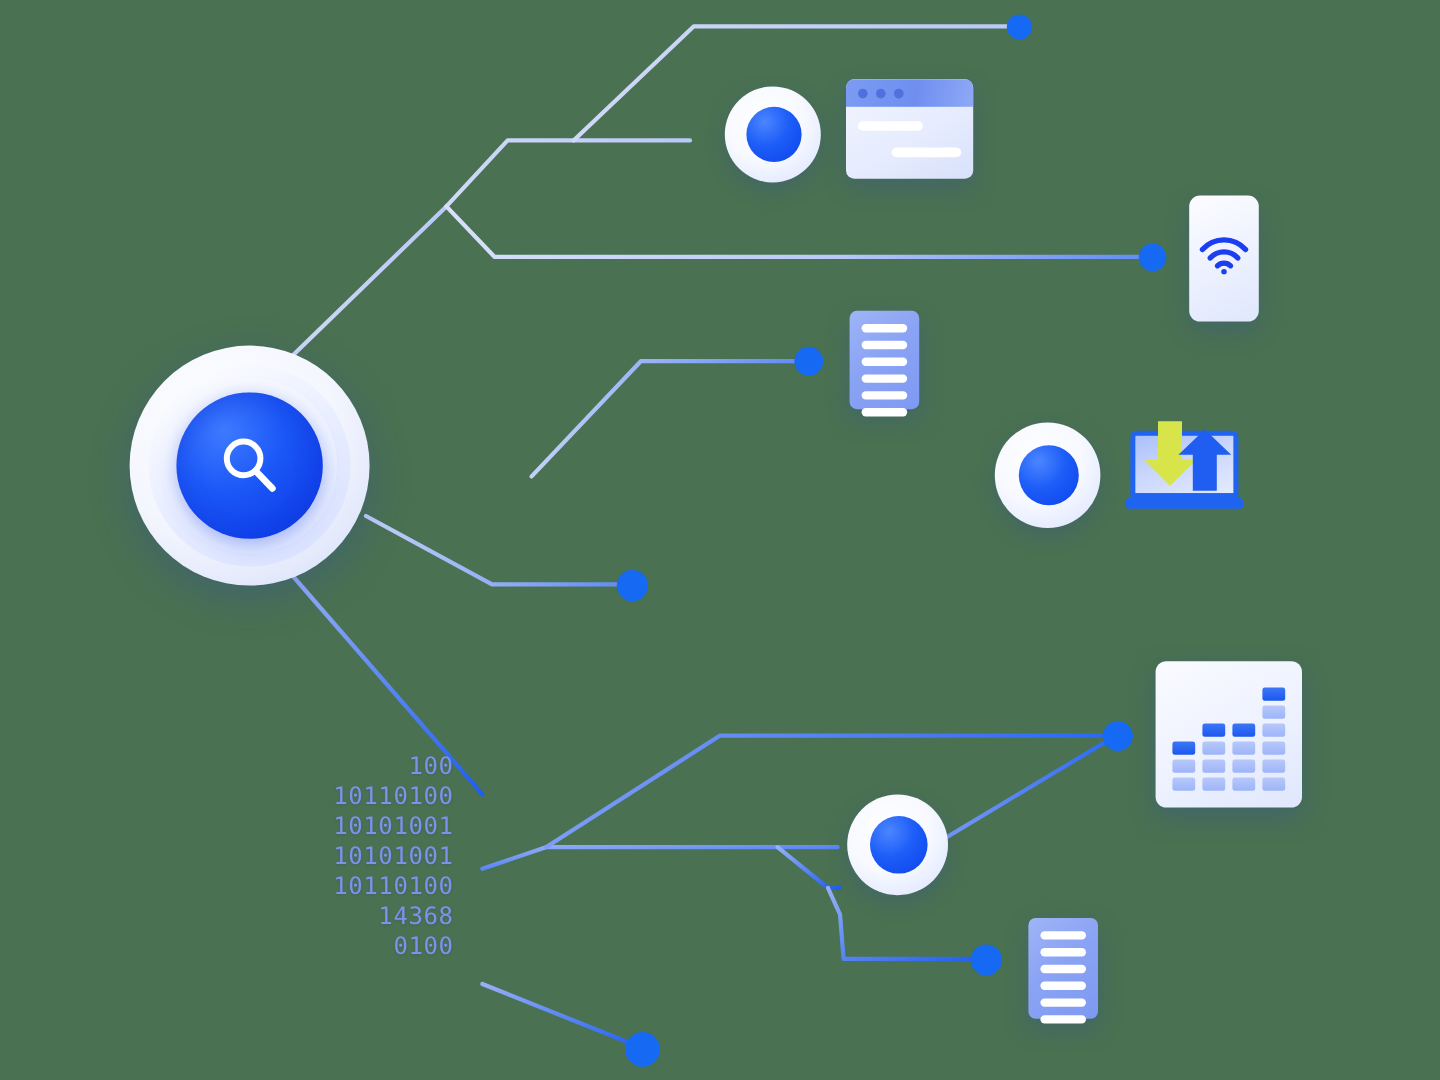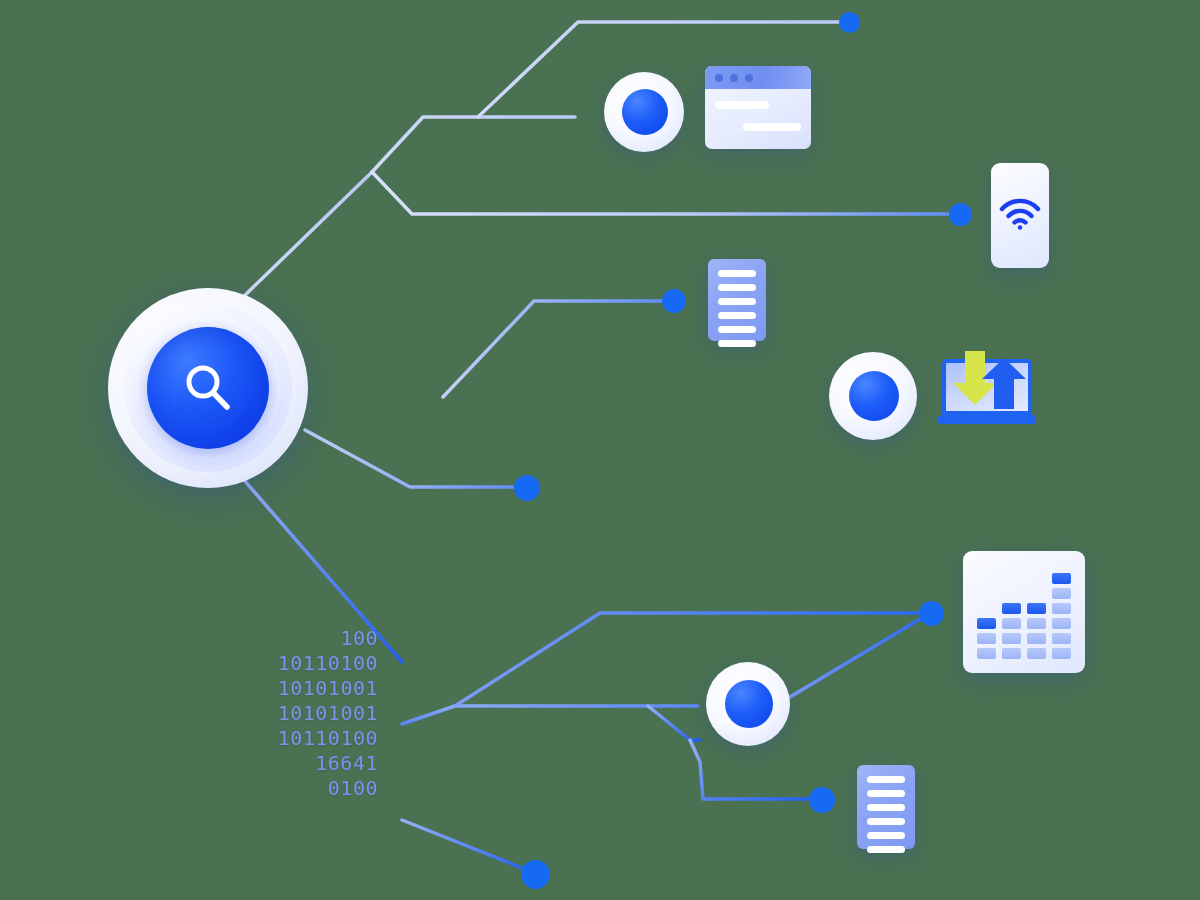--- a/index.html
+++ b/index.html
@@ -299,17 +299,17 @@
     <div class="ln" style="width:38px;"></div>
     <div class="ln" style="width:38px;"></div>
   </div>
 
   <div class="binary" id="binary-stream">
       <div>100</div>
       <div>10110100</div>
       <div>10101001</div>
       <div>10101001</div>
       <div>10110100</div>
-      <div>16641</div>
+      <div>14368</div>
       <div>0100</div>
     </div>
 
 </div>
 
 </body></html>

